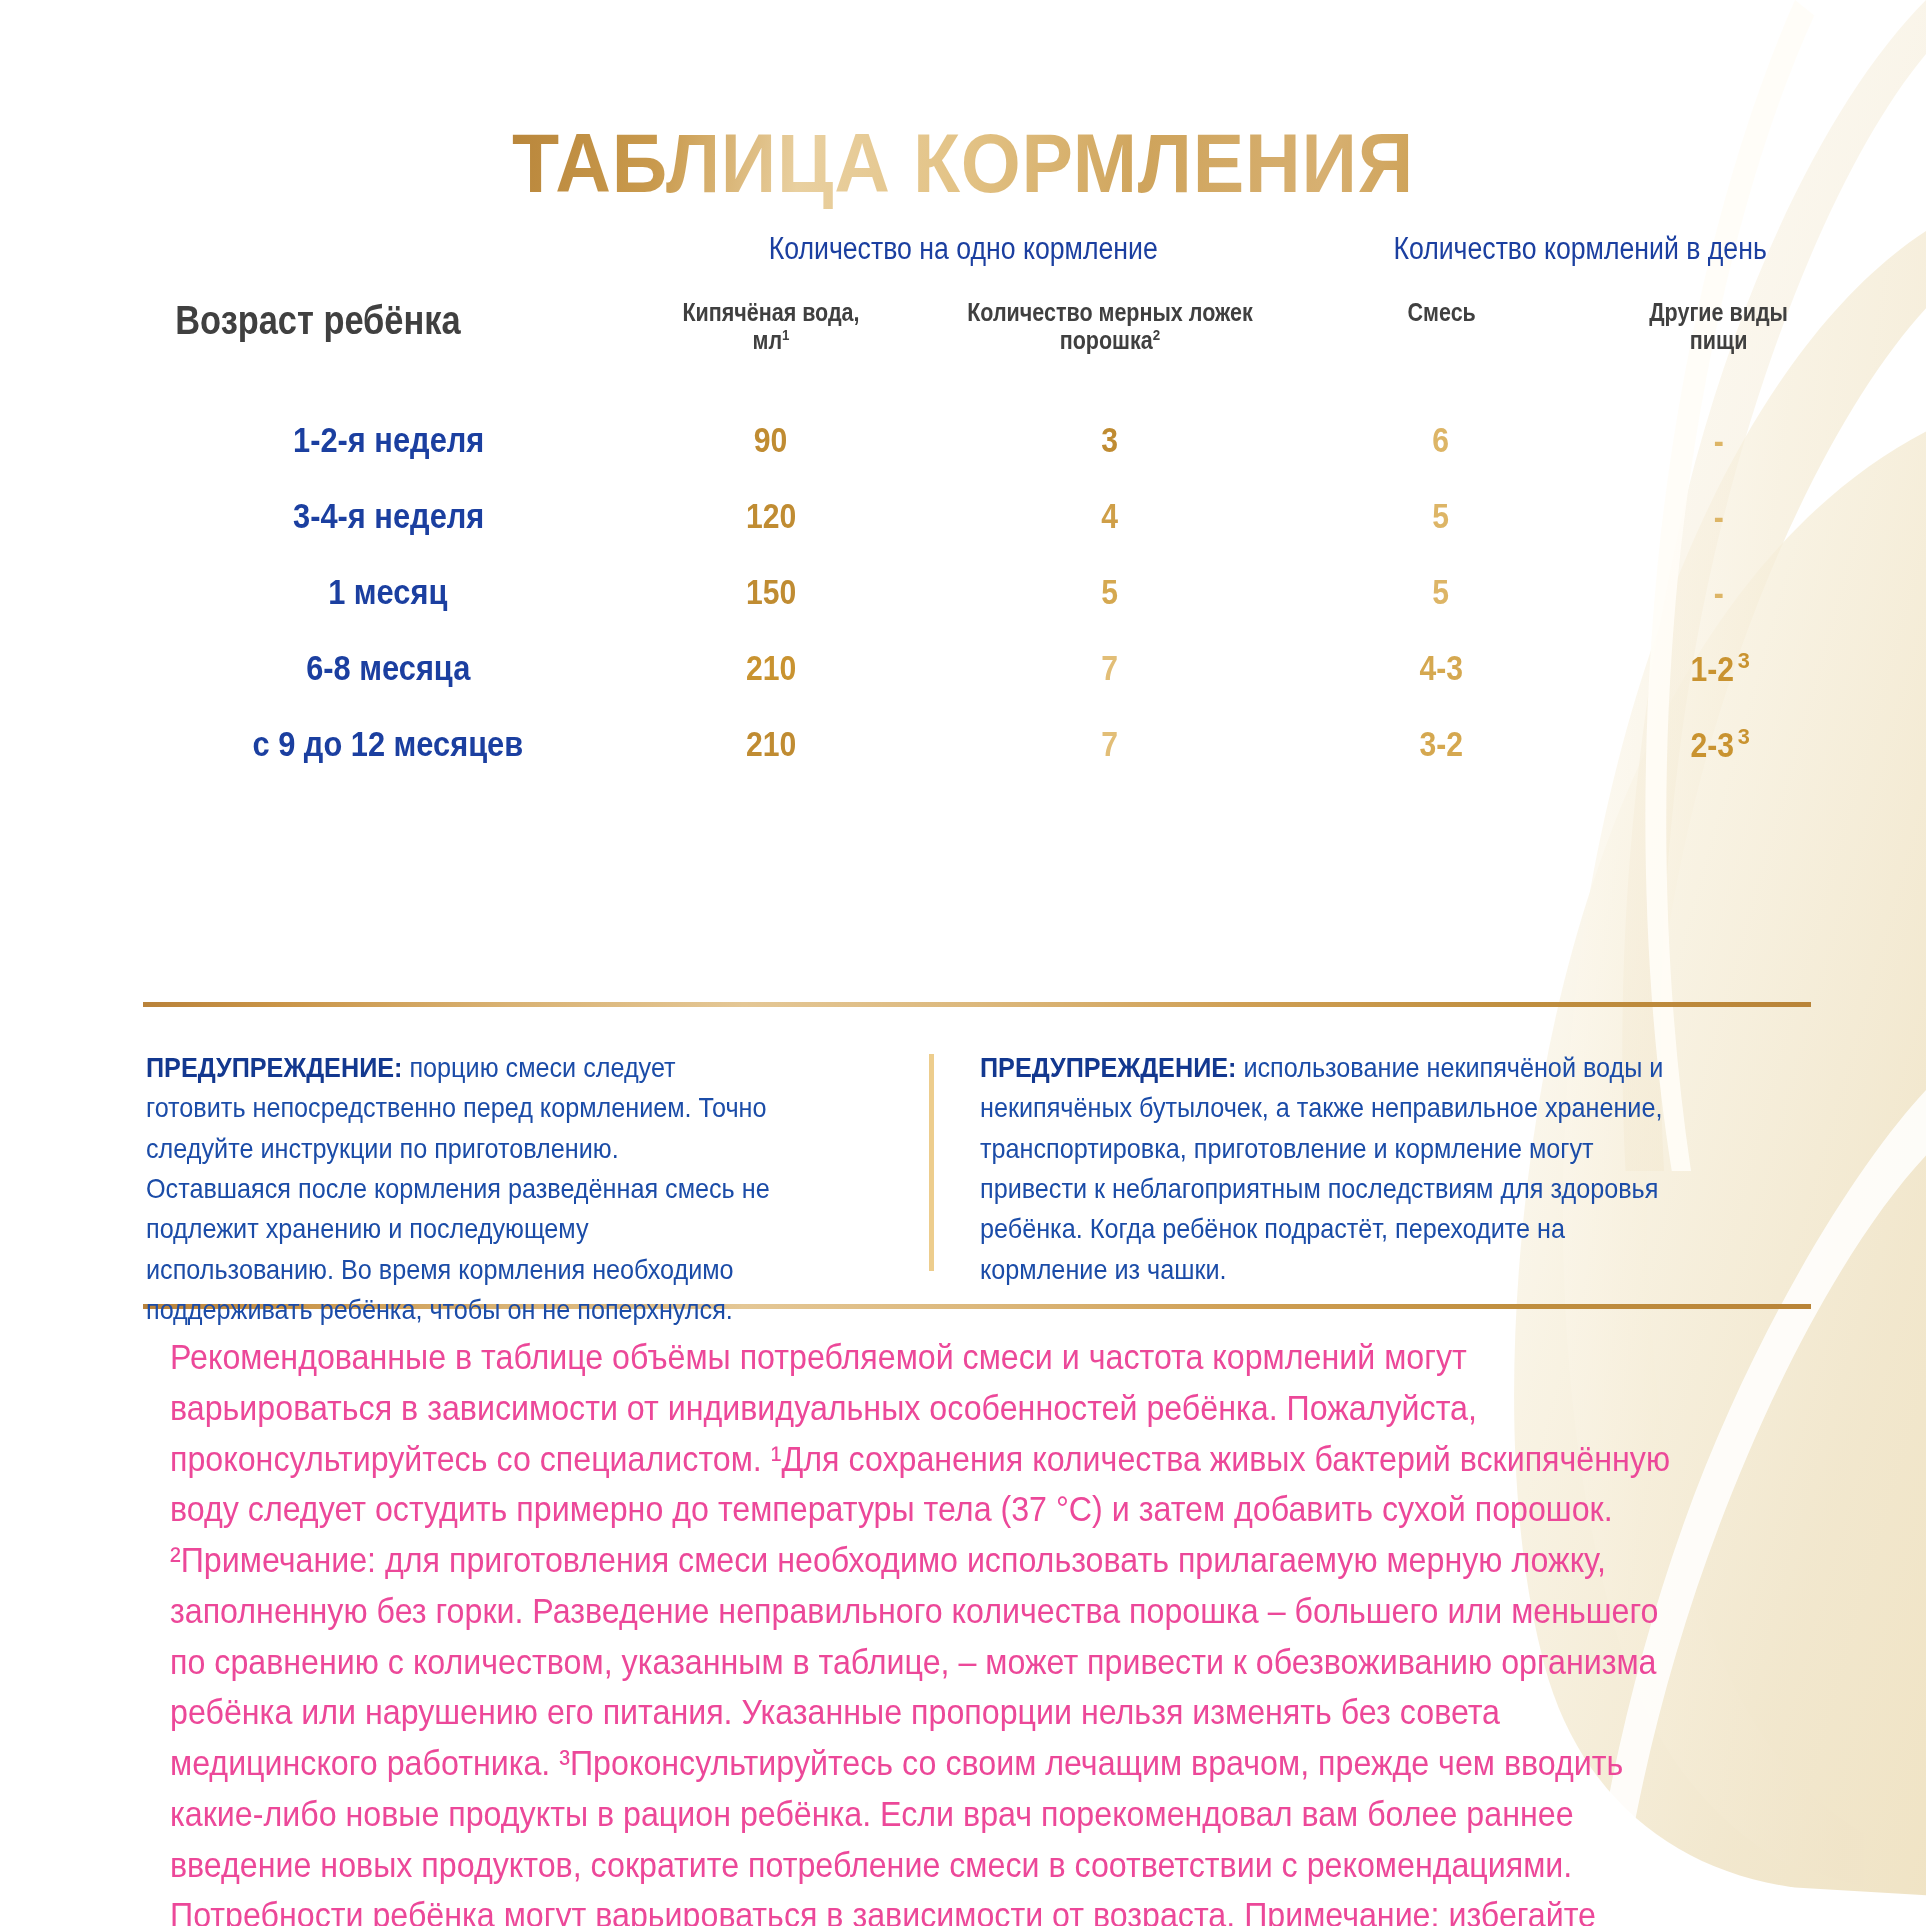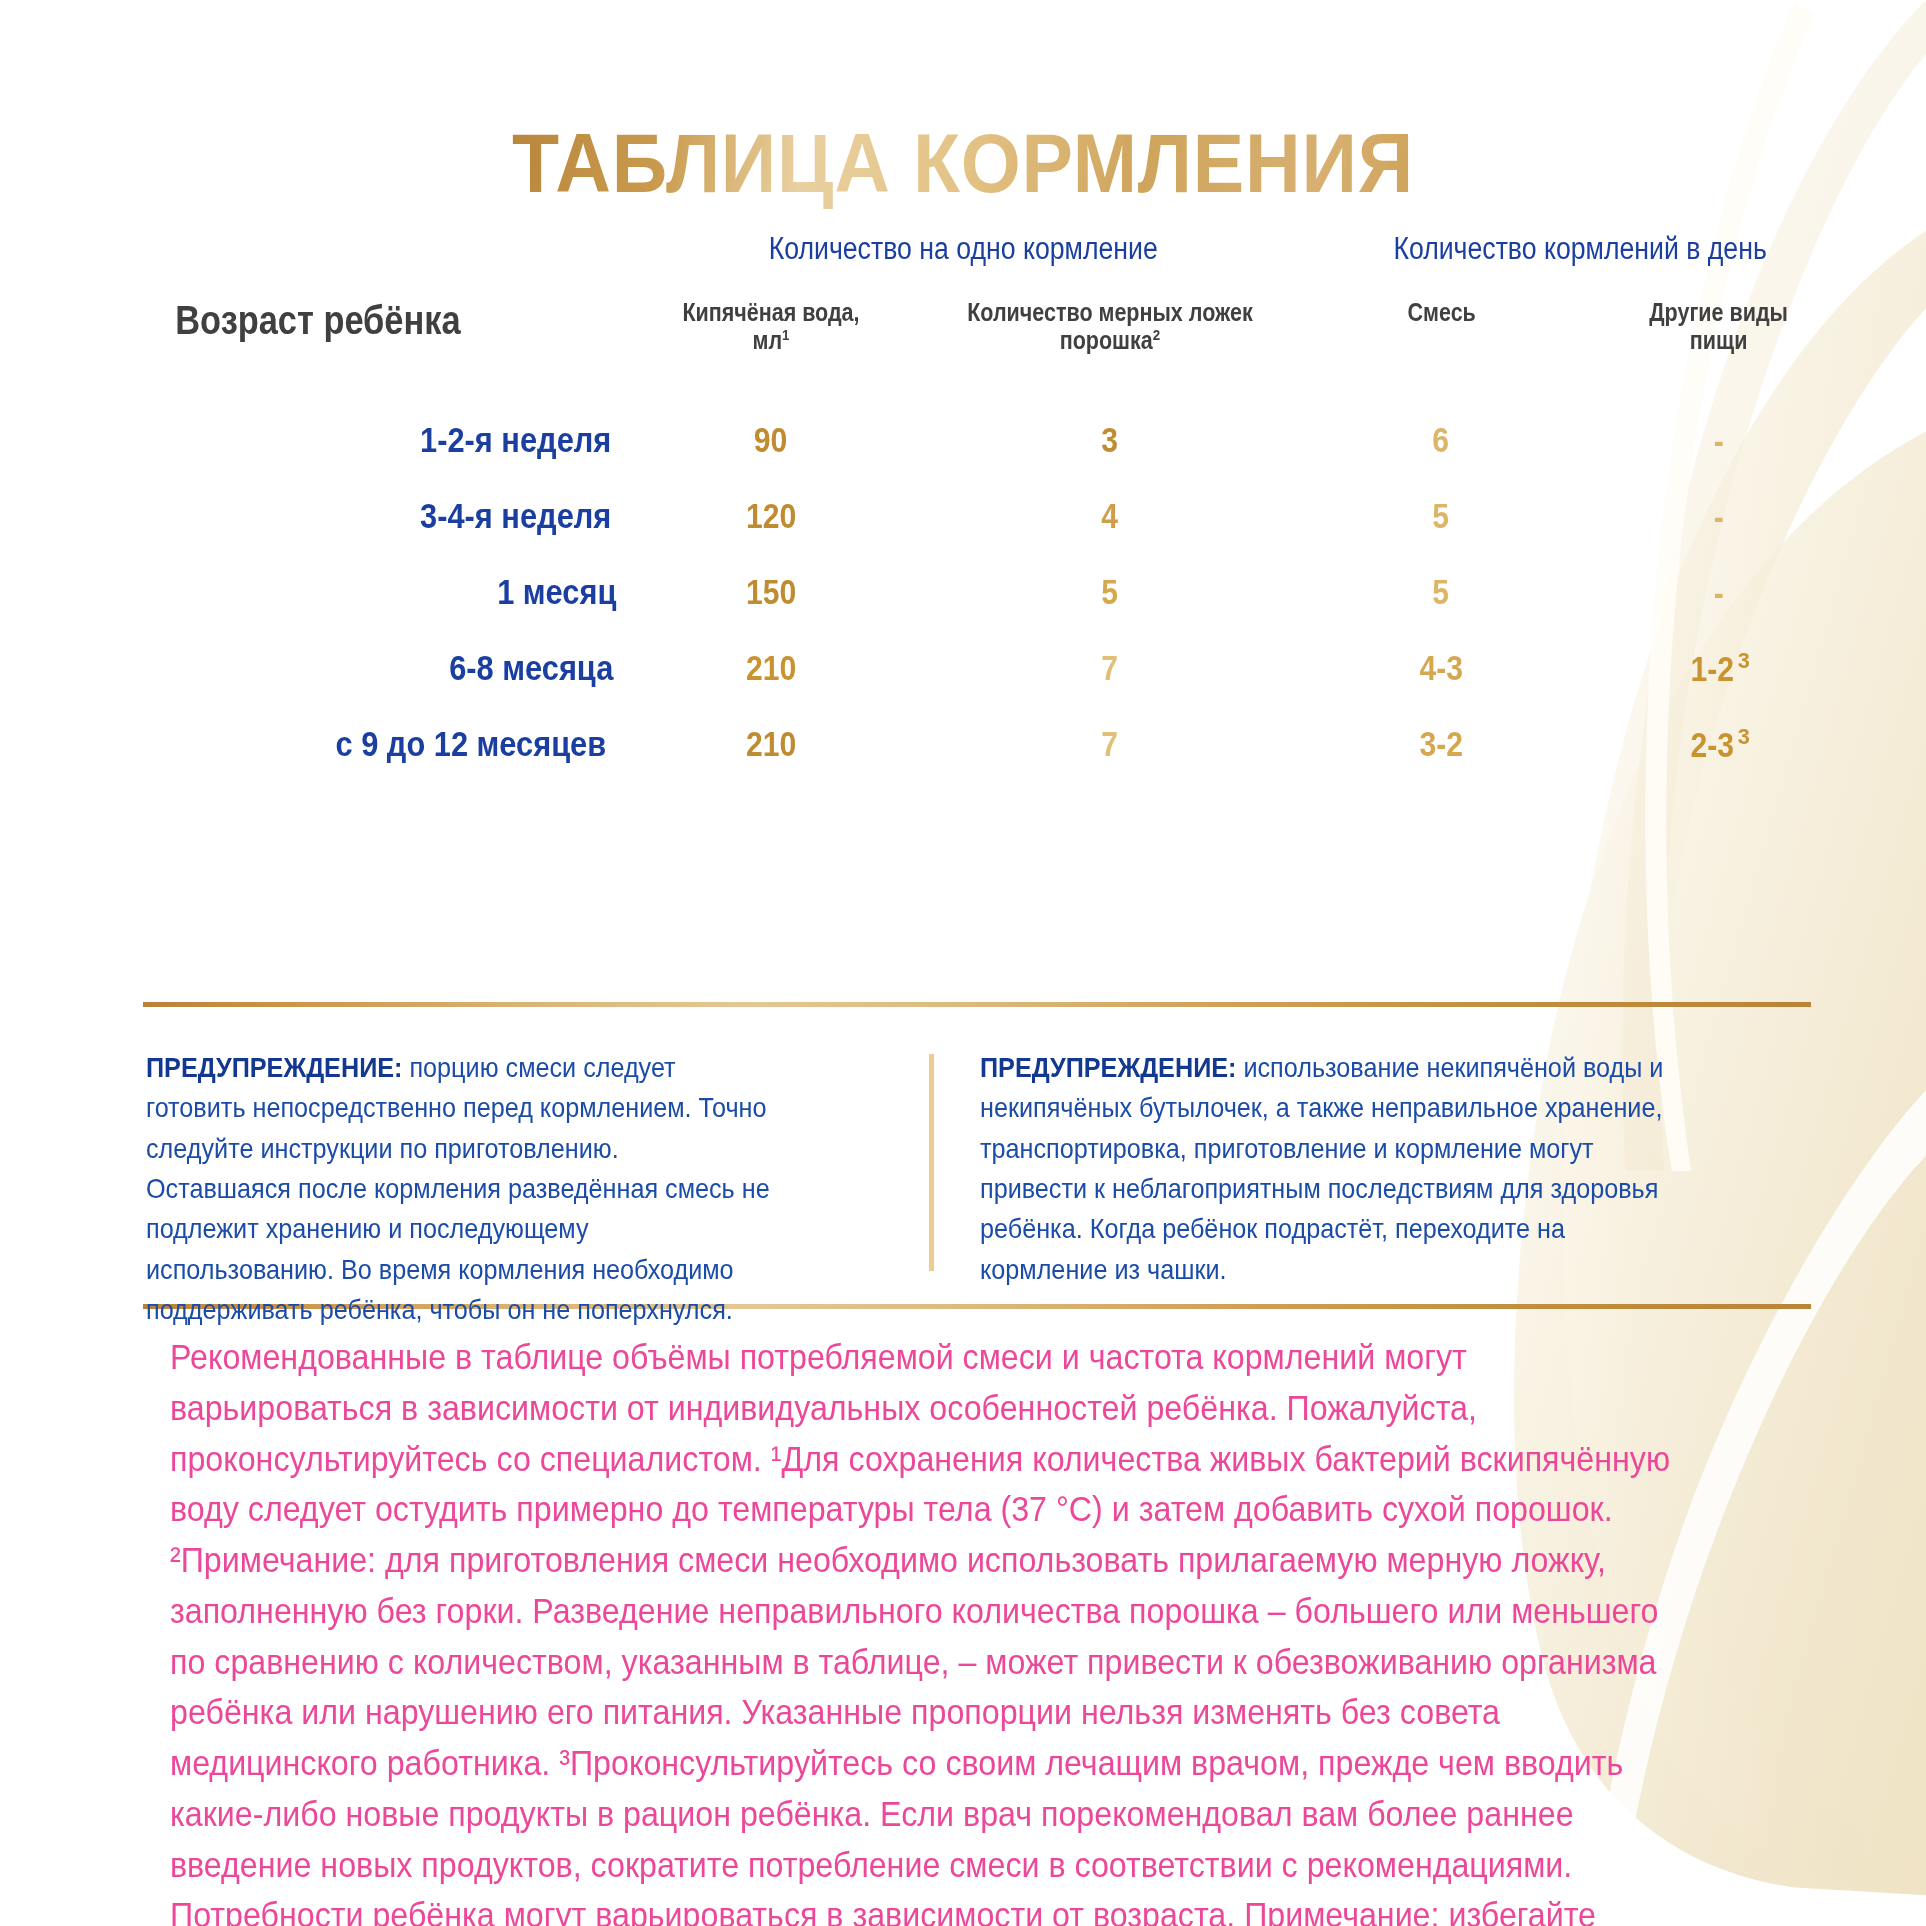--- a/index.html
+++ b/index.html
@@ -113,21 +113,21 @@
   sup { font-size: 0.62em; vertical-align: super; }
 
   tr.drow td {
     padding: 17.7px 0 17.7px 0;
     font-family: "Liberation Sans Narrow", "Liberation Sans", sans-serif;
     font-weight: bold;
   }
   tr.drow td.age-cell {
     color: #1b3fa0;
     font-size: 35px;
-    text-align: right;
+    text-align: center;
     padding-left: 6.2px;
   }
   tr.drow td.num-cell {
     text-align: center;
     font-size: 35px;
   }
   .num-sq { display: inline-block; transform: scaleX(0.86); }
   .age-sq { display: inline-block; transform: scaleX(0.88); white-space: nowrap; }
 
   .g0 { color: #c08c32; }

